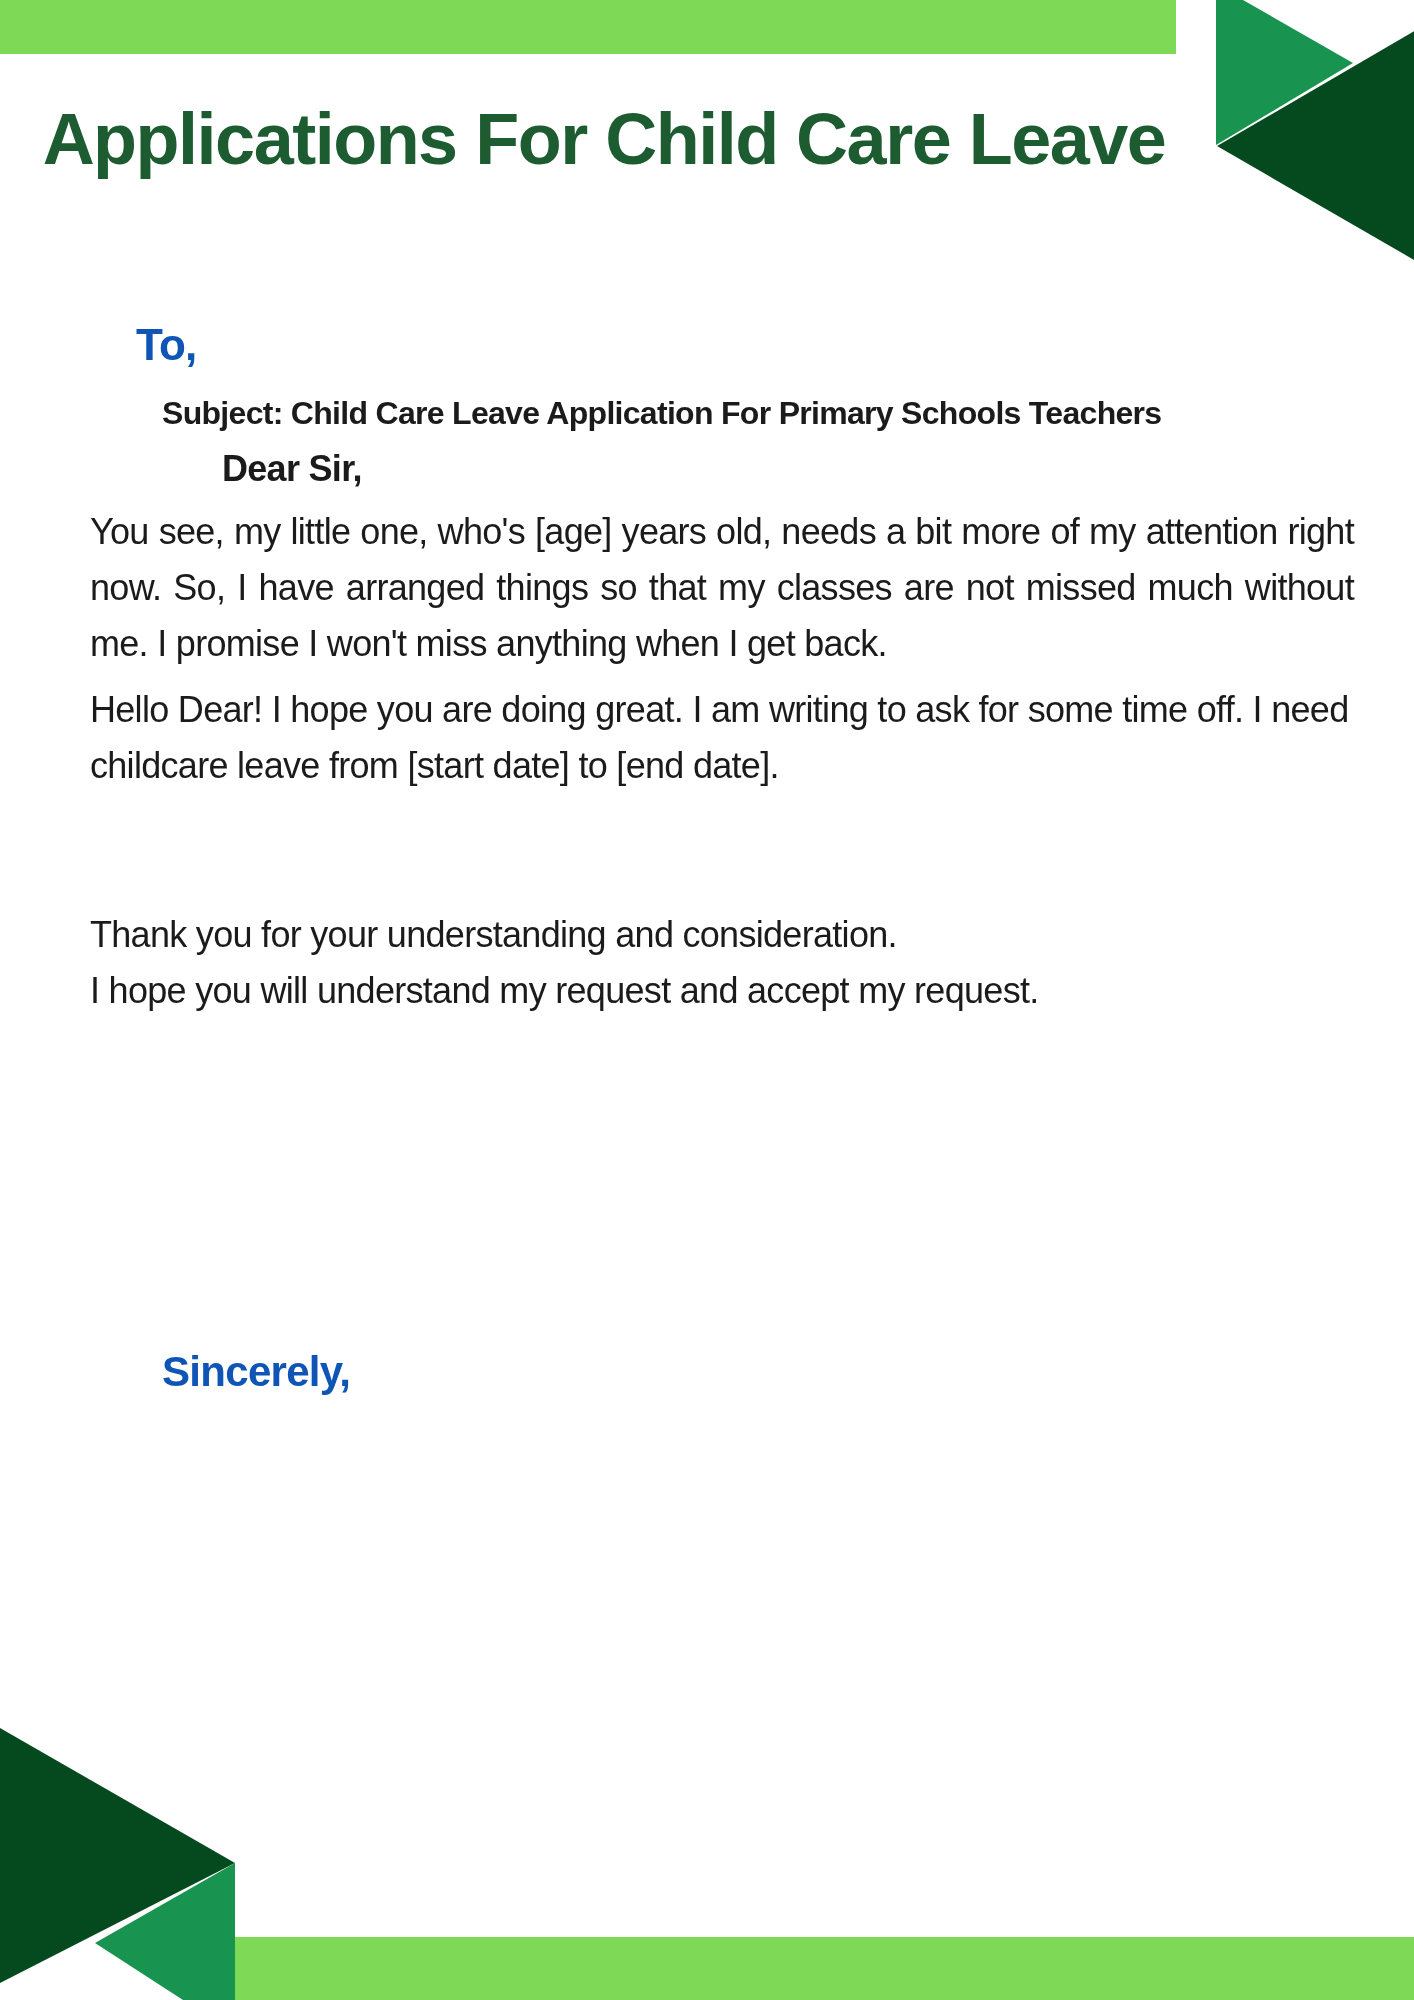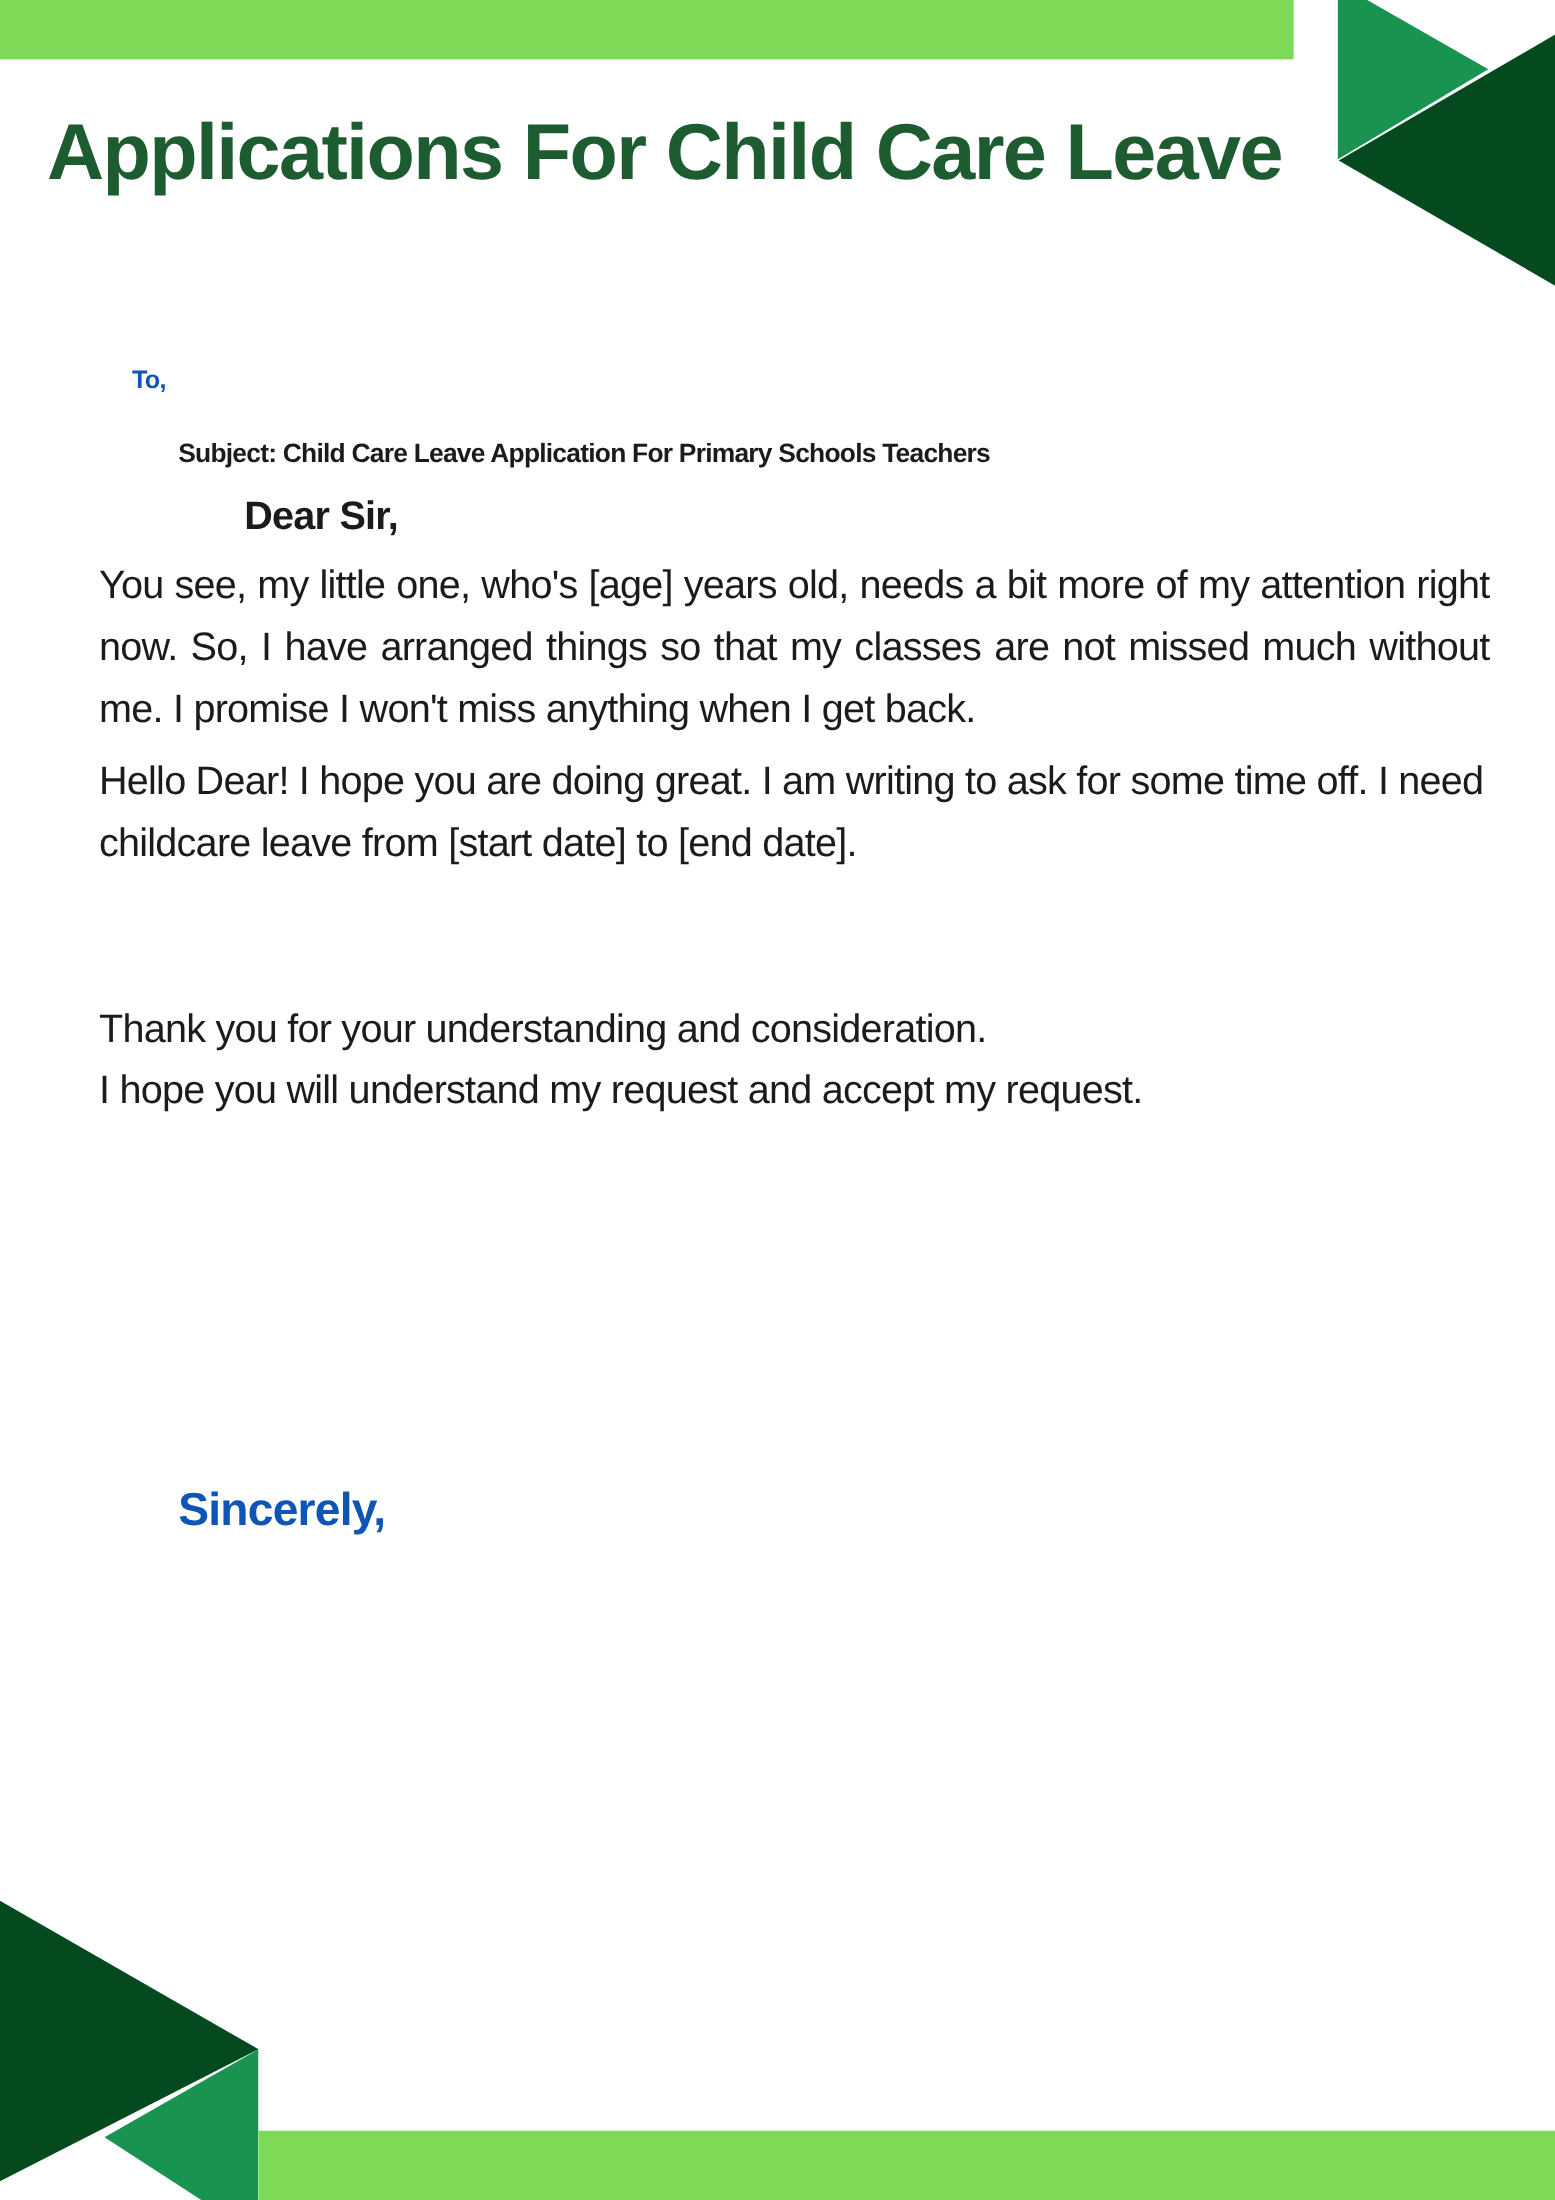--- a/index.html
+++ b/index.html
@@ -63,30 +63,30 @@
   
   .letter {
     position: absolute;
     left: 90px; top: 322px;
     width: 1264px;
     font-size: 36px;
     line-height: 56px;
     letter-spacing: -0.7px;
   }
   .to-label {
-    margin: 0 0 0 30px;
-    font-size: 23px;
+    margin: 0 0 0 46px;
+    font-size: 44px;
     line-height: 46px;
     font-weight: bold;
     color: var(--accent-blue, #0F55B6);
   }
   .subject-line {
     margin: 18px 0 0 72px;
     width: 1150px;
-    font-size: 24px;
+    font-size: 32px;
     line-height: 54px;
     font-weight: bold;
   }
   .salutation {
     margin: 6px 0 12px 132px;
     font-size: 36px;
     line-height: 46px;
     font-weight: bold;
   }
   .body-paragraph {

